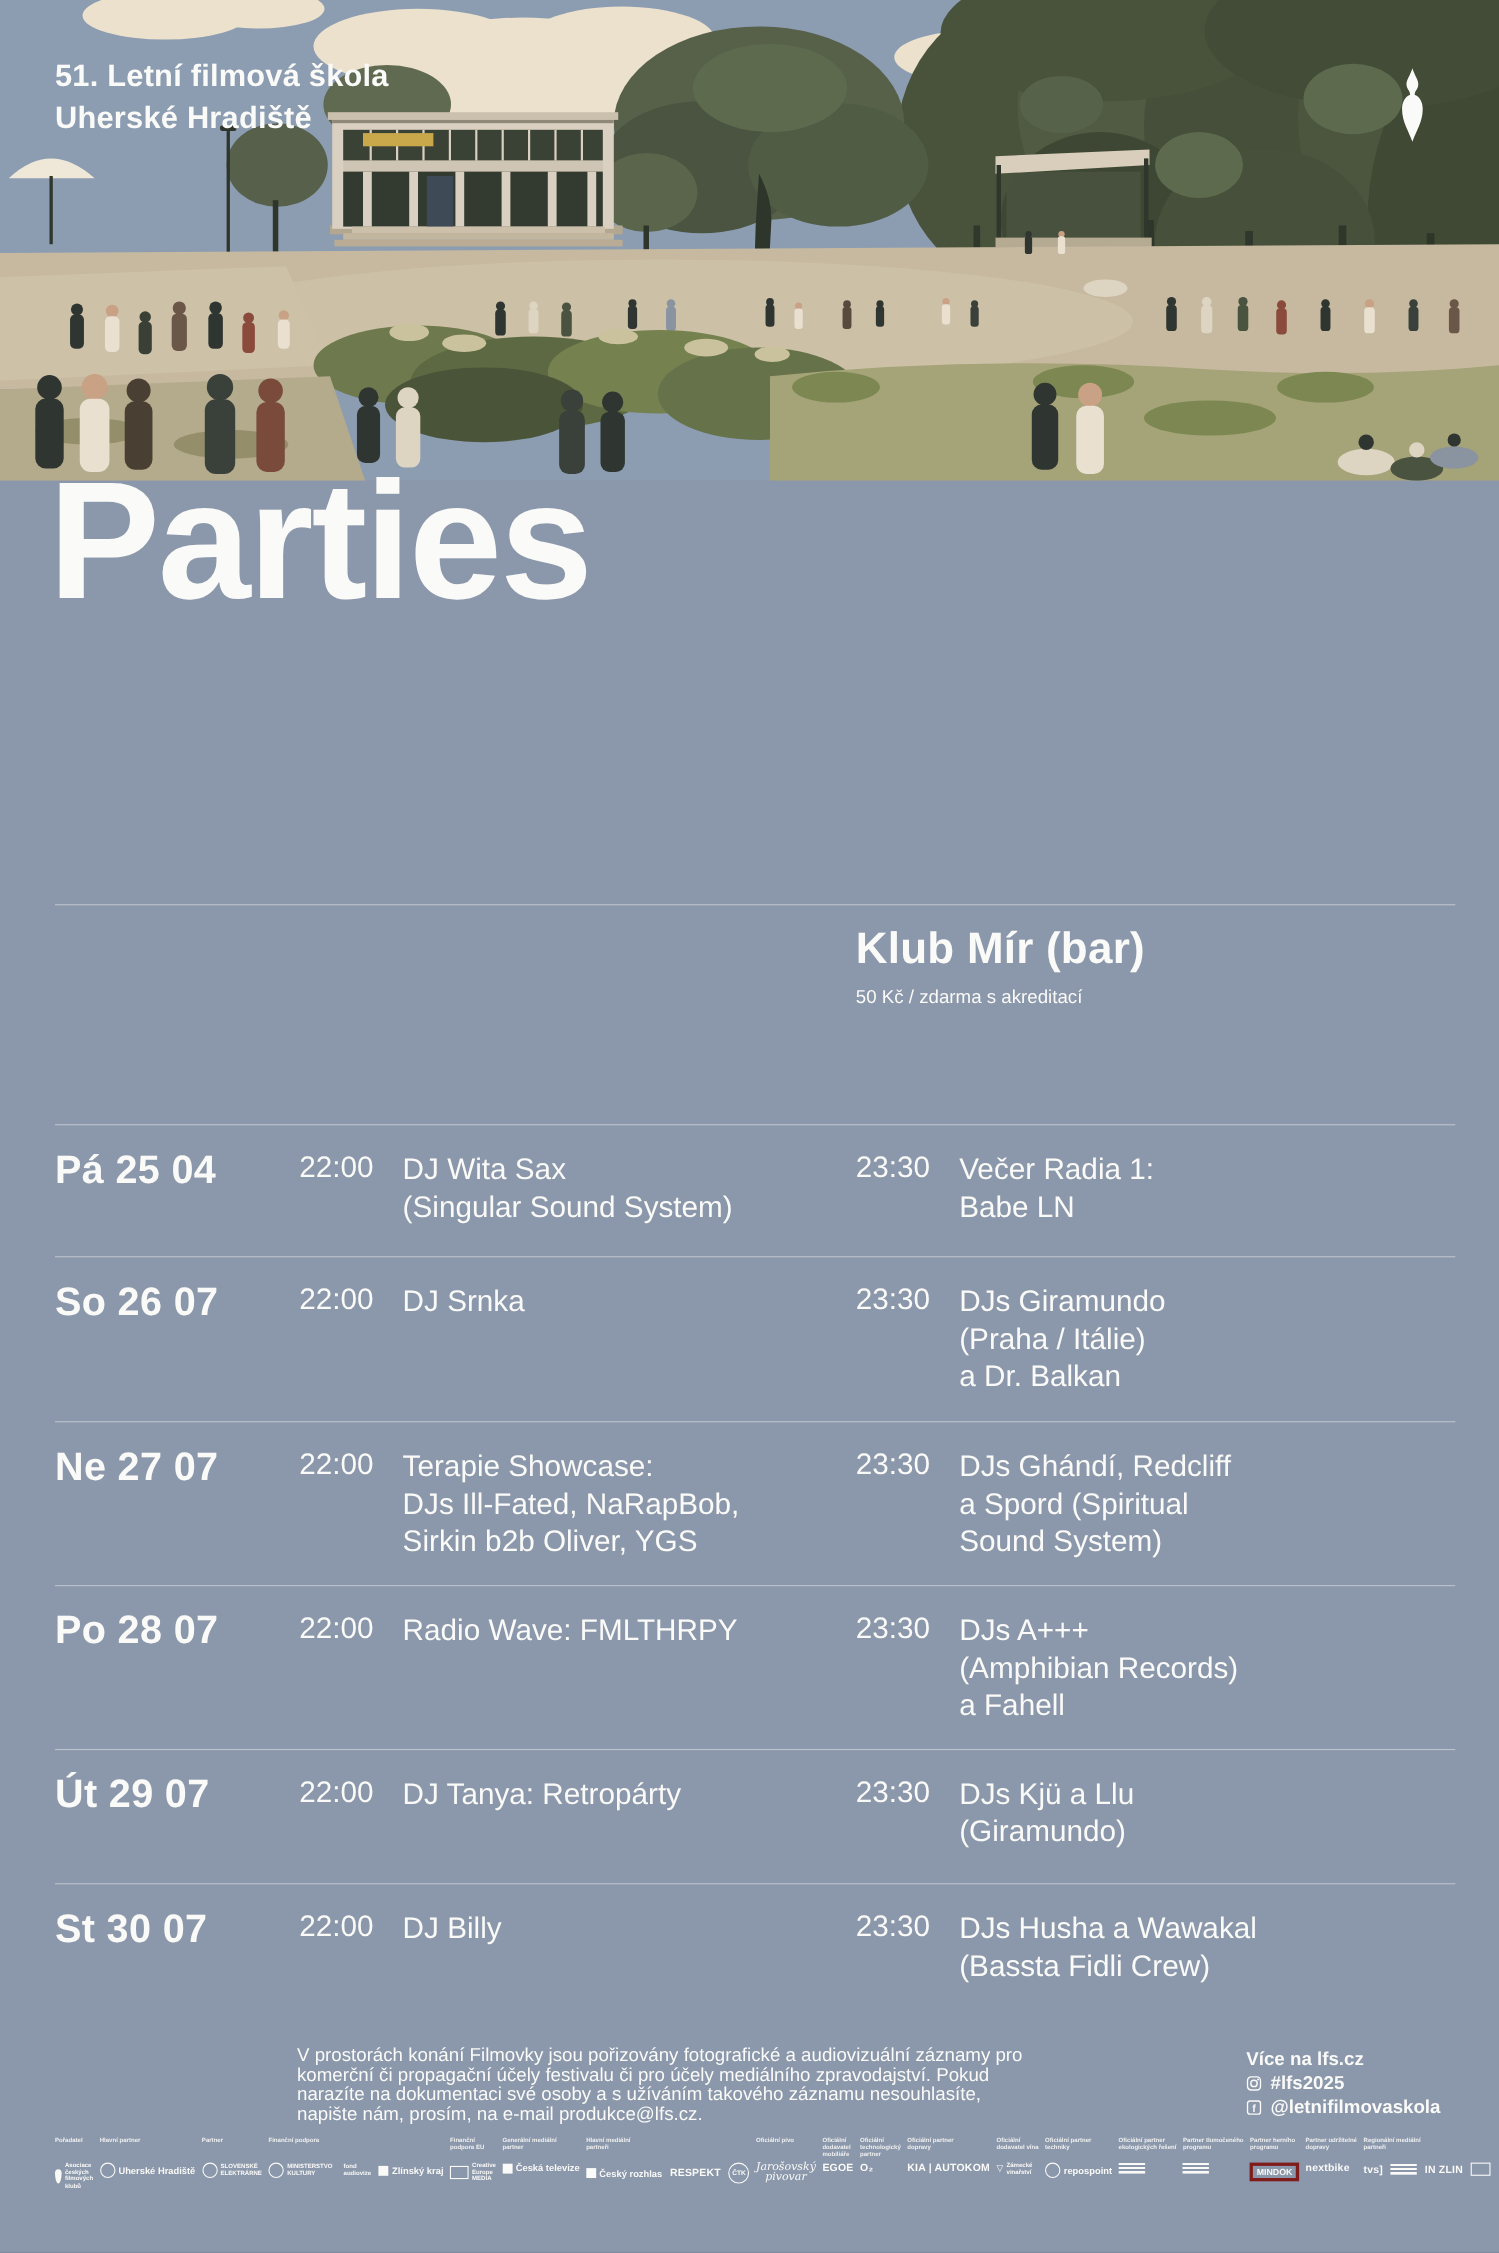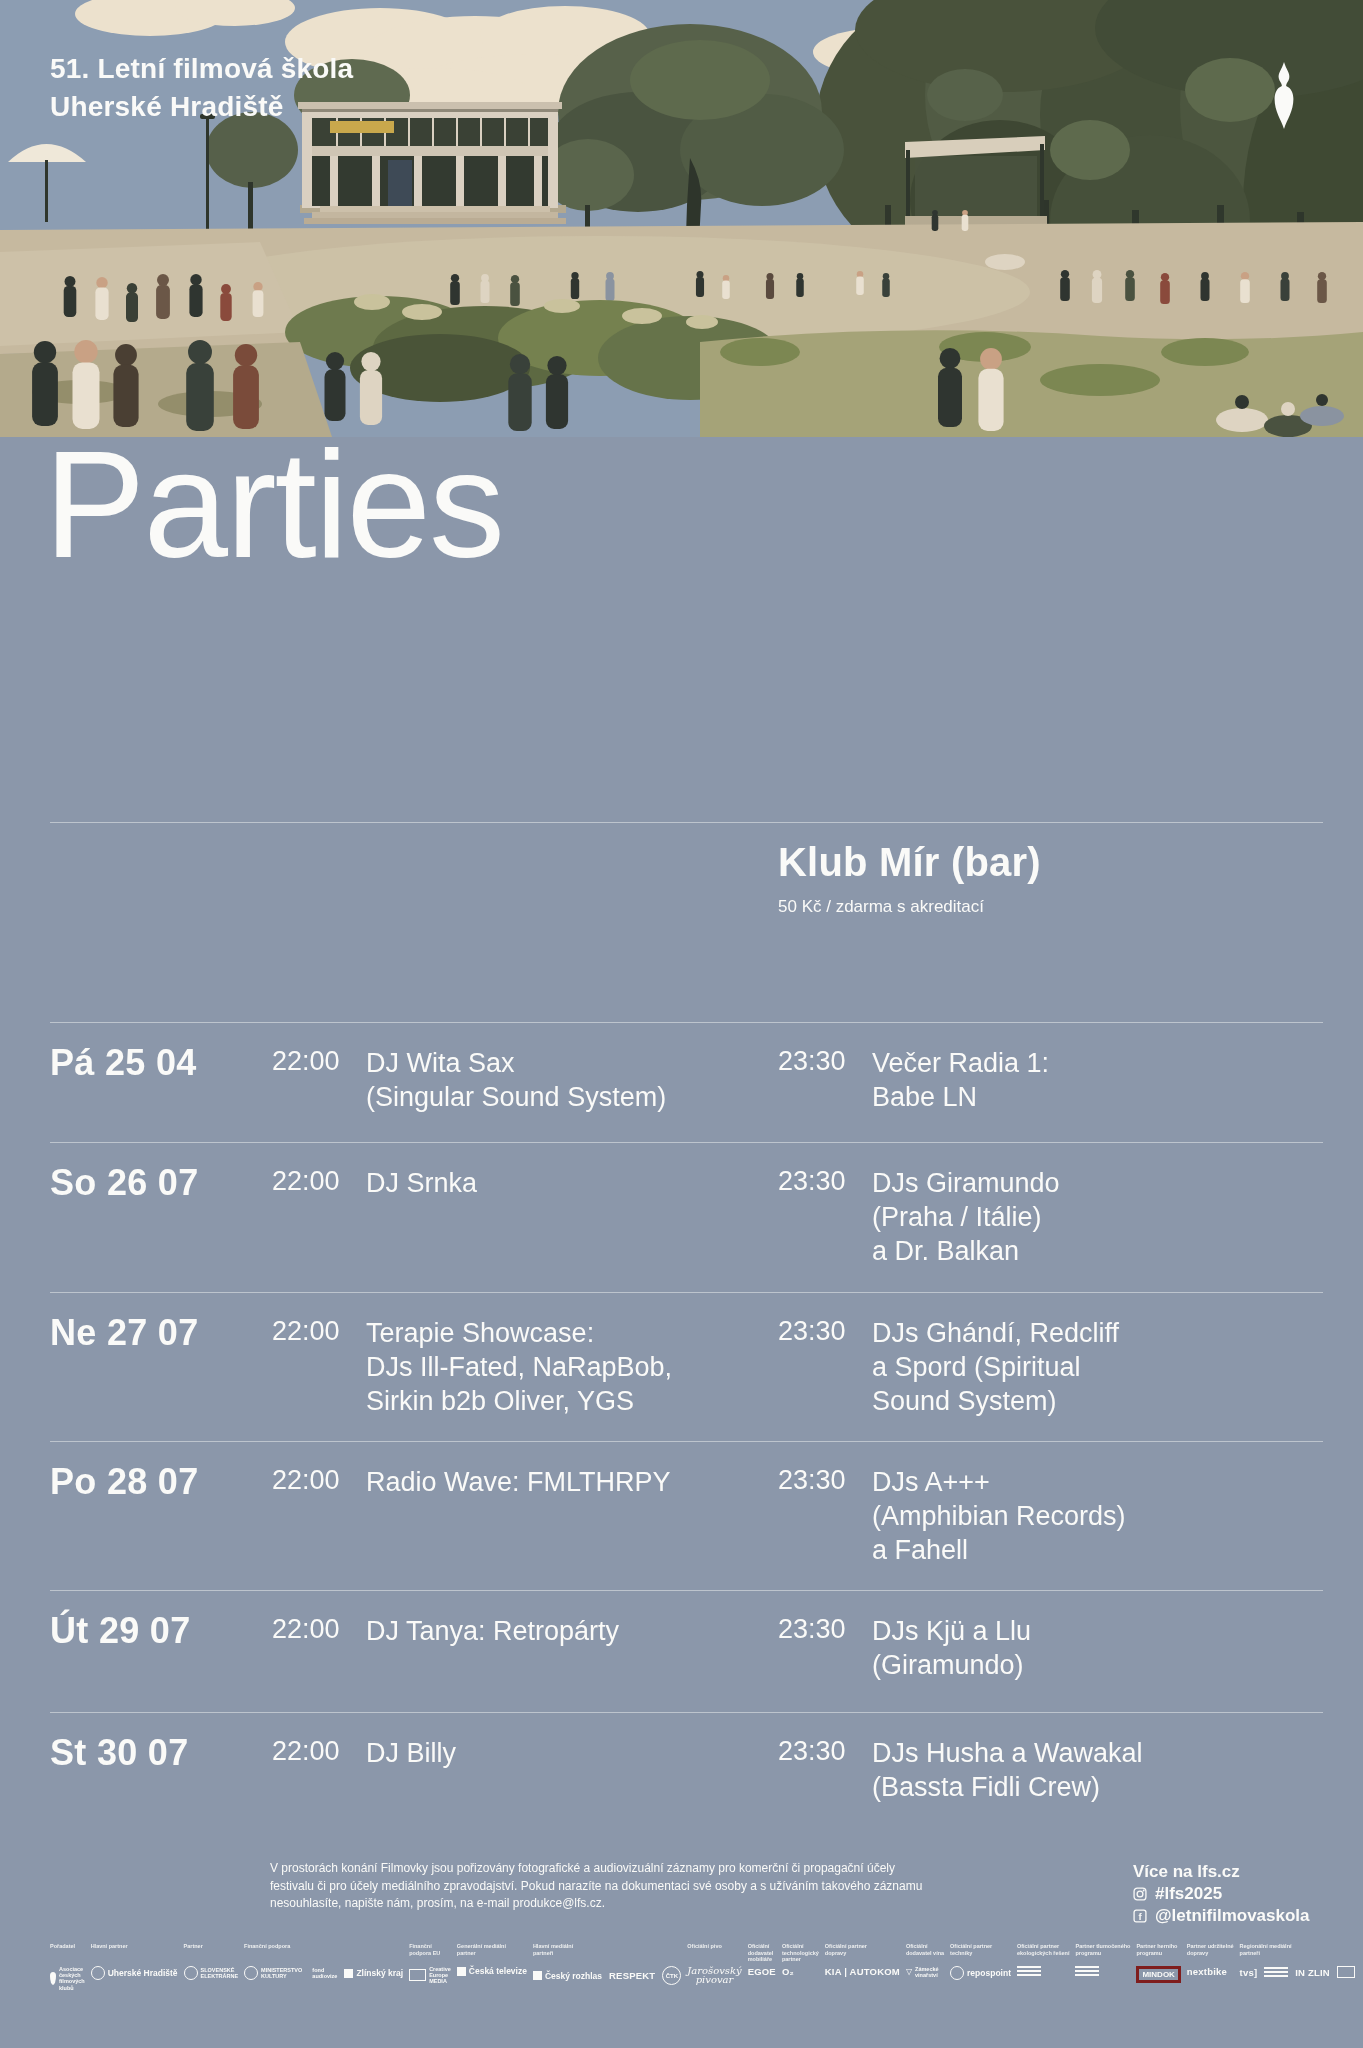--- a/index.html
+++ b/index.html
@@ -7,42 +7,42 @@
         font-family:"Liberation Sans","DejaVu Sans",sans-serif;color:#FAFAF8;padding-left:10px;}
   .abs{position:absolute;}
   
   .illustration{left:0;top:0;width:1363px;height:437px;}
   .illustration svg{display:block;width:100%;height:100%;}
   
   .festival-title{left:50px;top:50px;font-size:28px;line-height:38px;font-weight:600;
                   letter-spacing:.2px;white-space:pre-line;}
   .brand-logo{left:1271px;top:62px;width:26px;height:69px;}
   
-  .page-title{left:44px;top:428px;font-size:152px;line-height:1;font-weight:400;letter-spacing:-2px;}
+  .page-title{left:44px;top:416px;font-size:152px;line-height:1;font-weight:700;letter-spacing:-2px;}
   
   .rule{height:1px;background:rgba(250,250,248,.45);}
   .top-rule{left:50px;right:50px;top:822px;}
   
   .venue{top:838px;}
   .venue.v-left{left:270px;}
   .venue.v-right{left:778px;}
   .venue-name{font-size:40px;line-height:48px;font-weight:600;white-space:pre-line;letter-spacing:.2px;}
   .venue-sub{font-size:17px;line-height:22px;font-weight:500;margin-top:10px;}
   
   .row{left:50px;right:50px;height:10px;}
   .row .rule{position:absolute;left:0;right:0;top:0;}
   .day{position:absolute;left:0;top:20px;font-size:36px;font-weight:600;letter-spacing:.3px;white-space:nowrap;}
   .slot{position:absolute;top:24px;}
   .slot.s1{left:222px;}
   .slot.s2{left:728px;}
   .time{position:absolute;left:0;top:0;font-size:27px;font-weight:500;}
   .act{display:block;margin-left:94px;font-size:27px;line-height:34px;font-weight:500;
        white-space:pre-line;width:480px;}
   
-  .notice{left:270px;top:1860px;width:672px;font-size:12px;line-height:17.5px;font-weight:500;}
+  .notice{left:270px;top:1860px;width:672px;font-size:17px;line-height:17.5px;font-weight:500;}
   .social{left:1133px;top:1861px;font-size:17px;font-weight:600;}
   .social .line{display:flex;align-items:center;gap:8px;height:22px;}
   .social svg{display:block;}
   
   .sponsors{left:50px;right:18px;top:1943px;display:flex;justify-content:space-between;
             align-items:flex-start;}
   .spg{display:flex;flex-direction:column;}
   .splabel{font-size:5.5px;line-height:6.5px;font-weight:600;opacity:.9;white-space:pre-line;
            height:20px;max-width:64px;}
   .splogos{display:flex;align-items:center;gap:7px;margin-top:3px;}

